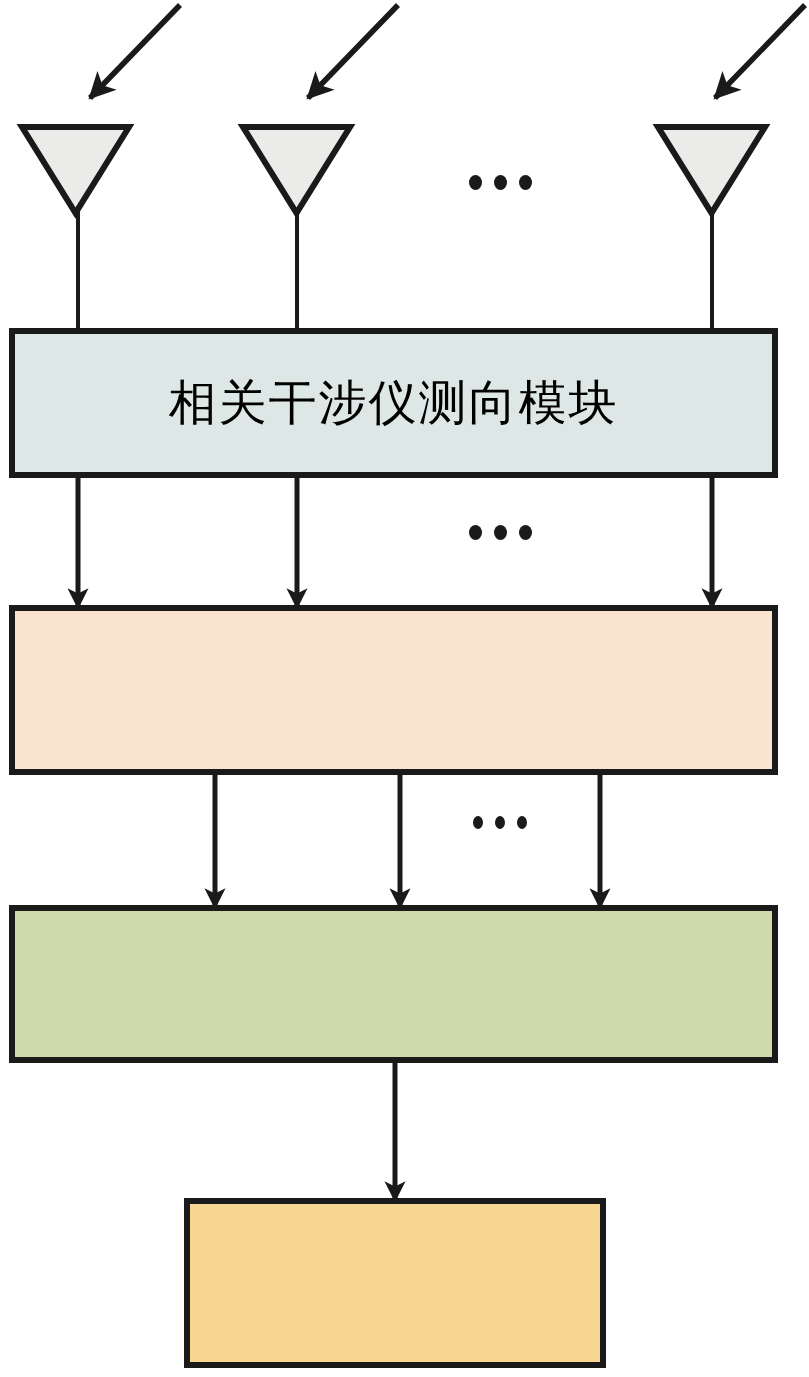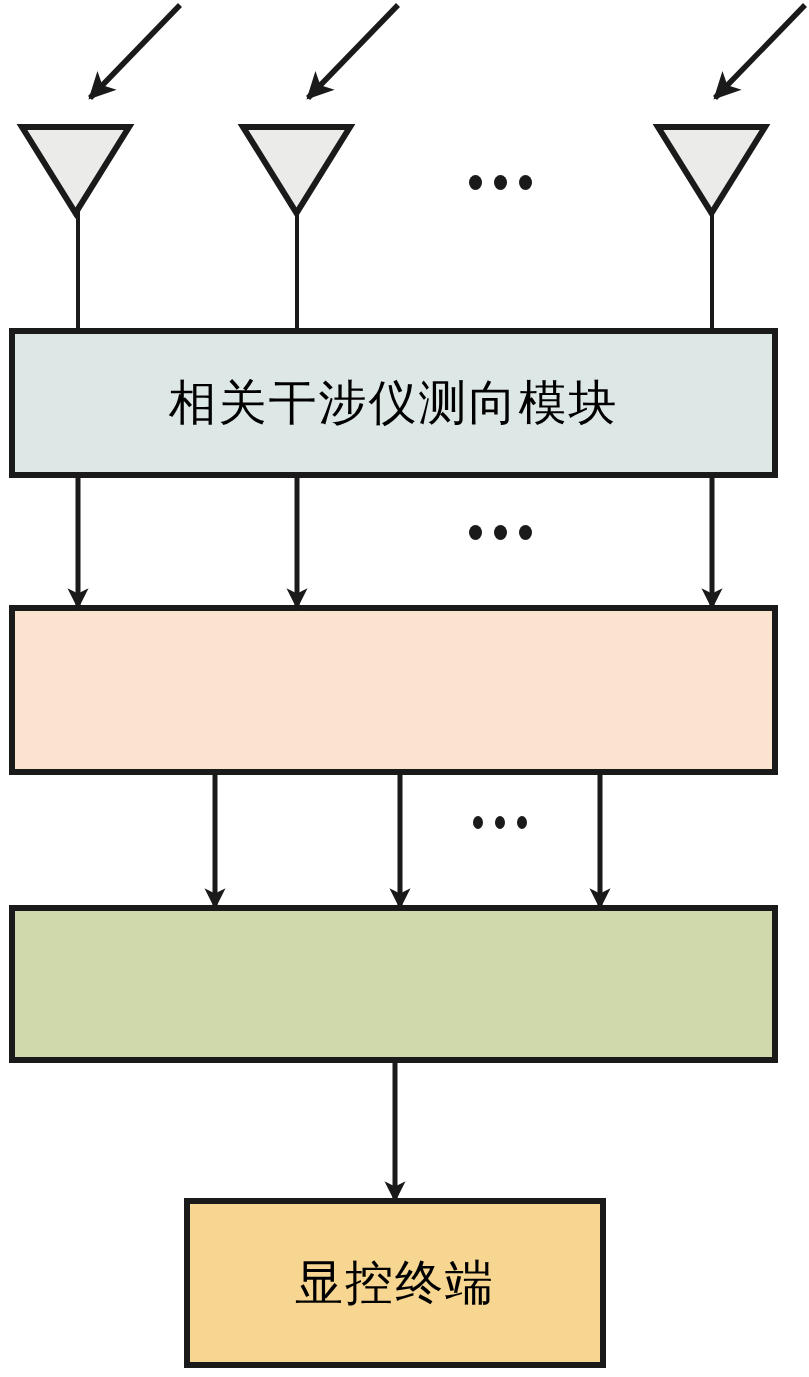--- a/index.html
+++ b/index.html
@@ -94,21 +94,20 @@
         <line x1="297" y1="475" x2="297" y2="608" stroke="#1a1a1a" stroke-width="5" marker-end="url(#barb-down)"></line>
         <line x1="712" y1="475" x2="712" y2="608" stroke="#1a1a1a" stroke-width="5" marker-end="url(#barb-down)"></line>
         <line x1="215" y1="772" x2="215" y2="908" stroke="#1a1a1a" stroke-width="5" marker-end="url(#barb-down)"></line>
         <line x1="400" y1="772" x2="400" y2="908" stroke="#1a1a1a" stroke-width="5" marker-end="url(#barb-down)"></line>
         <line x1="600" y1="772" x2="600" y2="908" stroke="#1a1a1a" stroke-width="5" marker-end="url(#barb-down)"></line>
         <line x1="395" y1="1060" x2="395" y2="1201" stroke="#1a1a1a" stroke-width="5" marker-end="url(#barb-down)"></line>
       </g>
   </svg>
 
   <div class="boxlabel" style="left: 12px; top: 331px; width: 763px; height: 144px; font-size: 48px;">相关干涉仪测向模块</div>
-  <div class="boxlabel" style="left: 187px; top: 1201px; width: 416px; height: 164px; font-size: 48px;">显控终端</div>
 
   <div class="ellipsis" style="left: 460px; top: 170px; width: 80px; height: 24px;">
     <i></i>
     <i></i>
     <i></i>
   </div>
   <div class="ellipsis" style="left: 460px; top: 520px; width: 80px; height: 24px;">
     <i></i>
     <i></i>
     <i></i>

